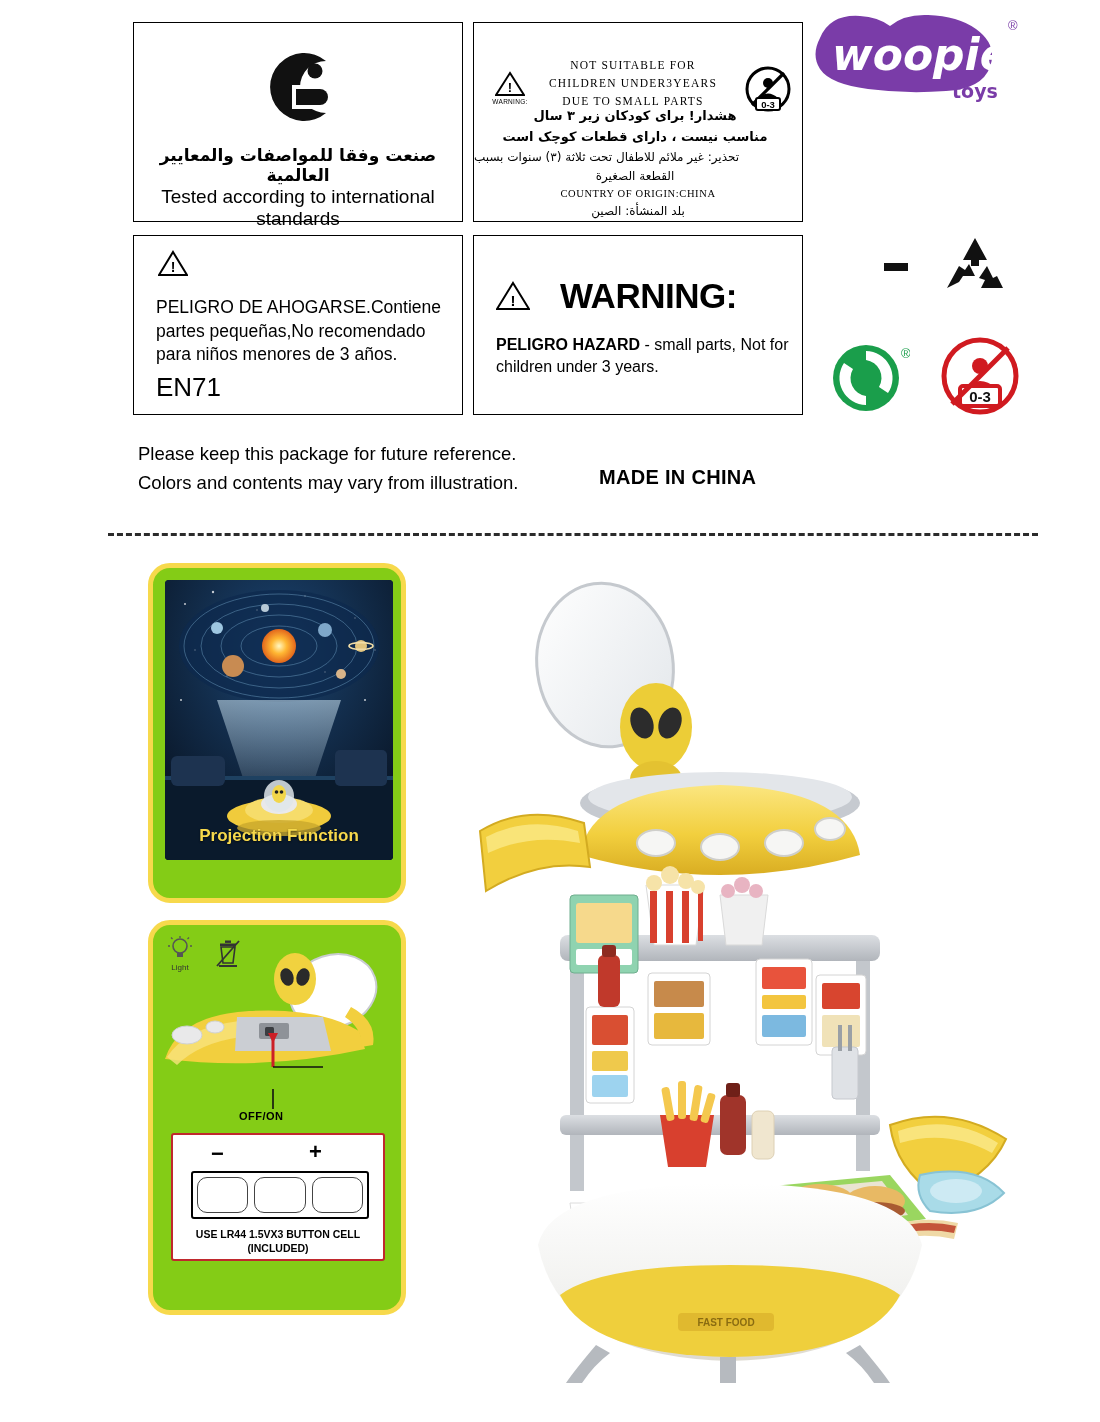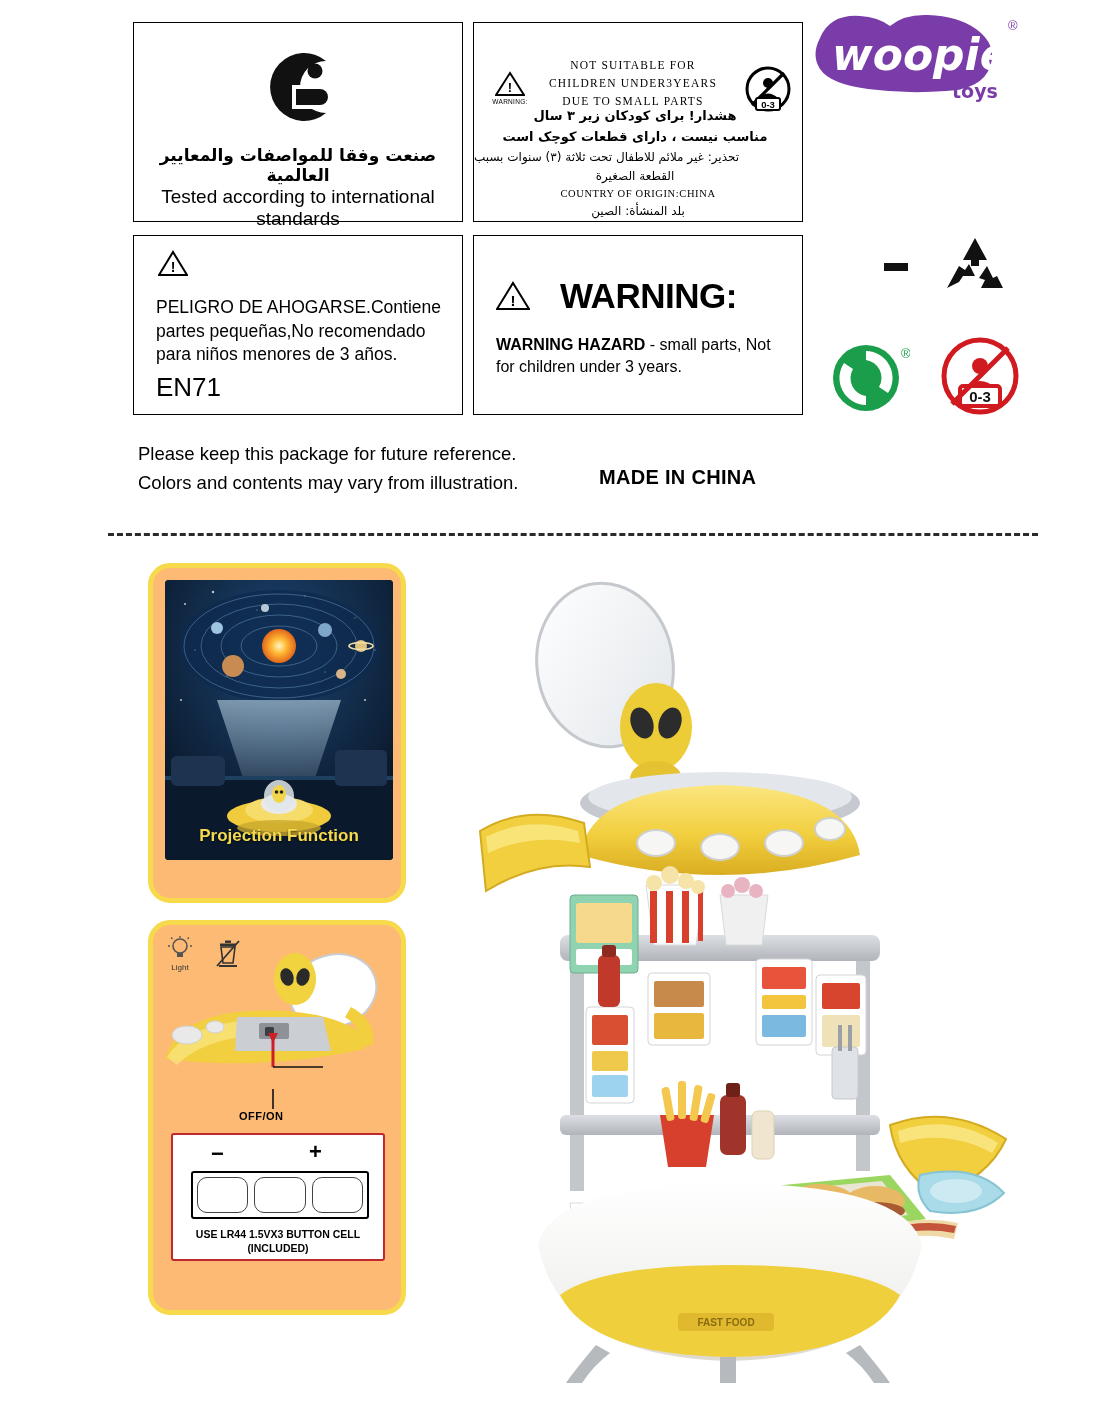--- a/index.html
+++ b/index.html
@@ -84,21 +84,21 @@
     border-top: 3px dashed #2b2b2b;
   }
 
   
   .product-area { position: absolute; left: 0; top: 545px; width: 1100px; height: 877px; }
 
   .feature-card {
     position: absolute;
     border: 5px solid #f7d94c;
     border-radius: 22px;
-    background: #fdba74;
+    background: #84cc16;
     overflow: hidden;
   }
   #card-projection { left: 148px; top: 18px; width: 258px; height: 340px; }
   #card-battery { left: 148px; top: 375px; width: 258px; height: 395px; }
 
   .proj-photo {
     position: absolute; left: 12px; top: 12px; width: 228px; height: 280px;
     border-radius: 4px;
     background:
       radial-gradient(ellipse at 50% 22%, #16365f 0%, #0b1c33 55%, #081425 100%),
@@ -204,21 +204,21 @@
     <div class="warn-row">
       <span>
         <svg width="34" height="30" viewBox="0 0 34 30" style="display:block">
           <path d="M17 2 L33 28 L1 28 Z" fill="none" stroke="#000" stroke-width="2"></path>
           <text x="17" y="25" font-size="15" text-anchor="middle" font-family="Liberation Sans, sans-serif" font-weight="bold">!</text>
         </svg>
       </span>
       <span class="warn-title">WARNING:</span>
     </div>
     <div class="warn-body">
-      <b>WARNING HAZARD</b><span> - small parts, Not for children under 3 years.</span>
+      <b>PELIGRO HAZARD</b><span> - small parts, Not for children under 3 years.</span>
     </div>
   </div>
 
   <div id="woopie-logo">
     <svg width="210" height="105" viewBox="0 0 210 105">
       <path d="M8 30 q10 -24 40 -22 q18 1 30 10 q14 -12 38 -11 q30 1 48 14 q22 16 14 38 q-8 22 -44 24 q-40 3 -78 -2 q-38 -5 -48 -20 q-9 -14 0 -31 z" fill="#7a3ca8"></path>
       <text x="20" y="62" font-family="DejaVu Sans, sans-serif" font-weight="bold" font-style="italic" font-size="44" fill="#ffffff">woopie!</text>
       <text x="196" y="22" font-family="Liberation Sans, sans-serif" font-size="13" fill="#7a3ca8">®</text>
       <text x="140" y="90" font-family="DejaVu Sans, sans-serif" font-weight="bold" font-size="19" fill="#7a3ca8">toys</text>
     </svg>

